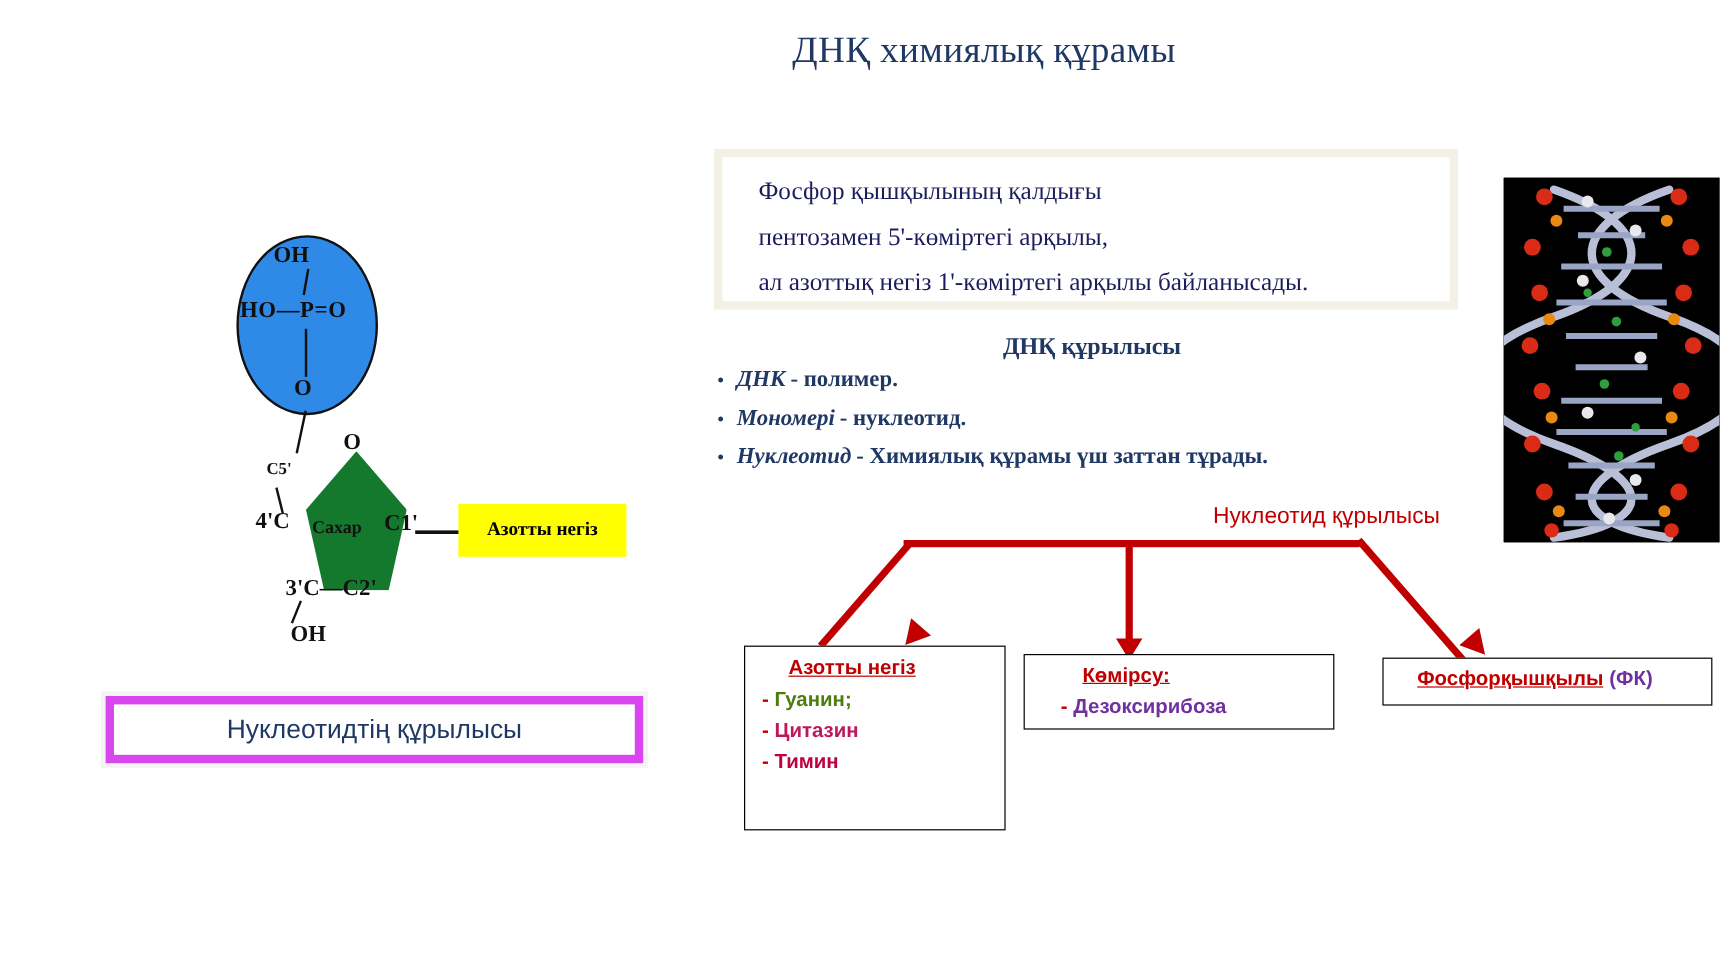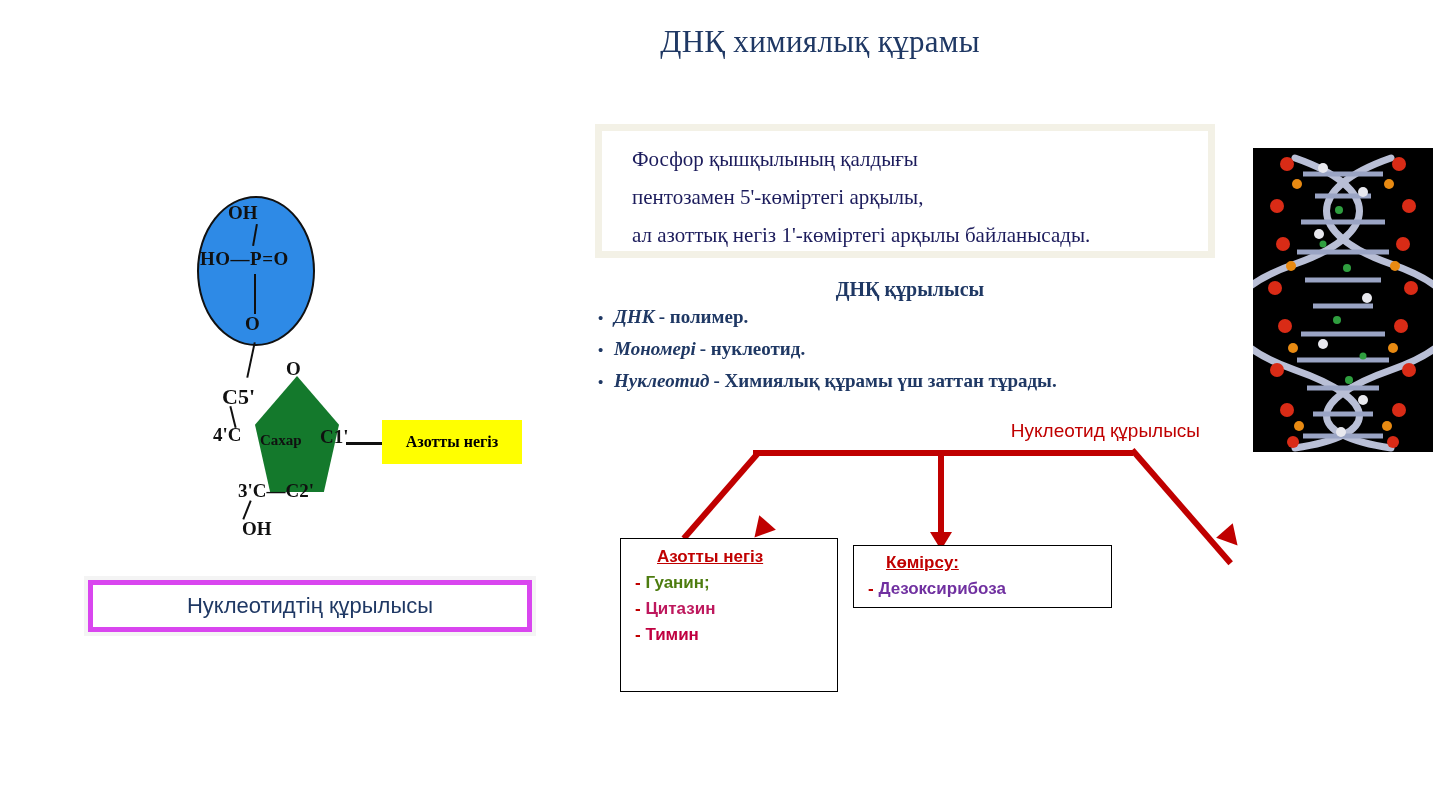--- a/index.html
+++ b/index.html
@@ -65,21 +65,21 @@
     position: absolute;
     font-family: "Liberation Serif", serif;
     color: #101010;
     font-weight: bold;
     white-space: nowrap;
   }
   .lbl-oh-top   { left: 78px;  top: 22px;  font-size: 19px; }
   .lbl-hopo     { left: 50px;  top: 68px;  font-size: 19px; letter-spacing: .5px; }
   .lbl-o-bottom { left: 95px;  top: 133px; font-size: 19px; }
   .lbl-o-ring   { left: 136px; top: 178px; font-size: 19px; }
-  .lbl-c5       { left: 72px;  top: 204px; font-size: 22px; }
+  .lbl-c5       { left: 72px;  top: 204px; font-size: 14px; }
   .lbl-c4       { left: 63px;  top: 244px; font-size: 19px; }
   .lbl-saxar    { left: 110px; top: 252px; font-size: 15px; }
   .lbl-c1       { left: 170px; top: 246px; font-size: 19px; }
   .lbl-c3c2     { left: 88px;  top: 300px; font-size: 19px; }
   .lbl-oh-bot   { left: 92px;  top: 338px; font-size: 19px; }
 
   .bond {
     position: absolute;
     background: #101010;
   }
@@ -107,21 +107,21 @@
     white-space: nowrap;
   }
 
   #nucleotide-caption {
     position: absolute;
     left: 88px;
     top: 580px;
     width: 434px;
     height: 42px;
     background: #ffffff;
-    border: 5px solid #d946ef;
+    border: 7px solid #d946ef;
     box-shadow: 0 0 0 4px #f4f4f4;
     display: flex;
     align-items: center;
     justify-content: center;
     font-size: 22px;
     color: #1f3864;
     font-weight: 500;
     white-space: nowrap;
   }
 
@@ -240,21 +240,21 @@
   .component-box {
     position: absolute;
     background: #ffffff;
     border: 1.5px solid #000000;
     box-sizing: border-box;
     font-weight: bold;
     font-size: 17px;
     white-space: nowrap;
   }
   #box-nitrogen-base { left: 620px; top: 538px; width: 218px; height: 154px; padding: 8px 0 0 14px; }
-  #box-carbohydrate  { left: 853px; top: 545px; width: 259px; height: 63px; padding: 7px 0 0 14px; }
+  #box-carbohydrate  { left: 853px; top: 545px; width: 259px; height: 63px; padding: 7px 0 0 30px; }
   #box-phosphoric    { left: 1152px; top: 548px; width: 275px; height: 40px; padding: 7px 0 0 10px; }
 
   .box-heading {
     color: #c00000;
     text-decoration: underline;
     display: inline-block;
     margin-bottom: 3px;
   }
   .box-heading-indent { margin-left: 22px; }
   .box-heading-indent2 { margin-left: 18px; }
@@ -425,14 +425,17 @@
   </div>
 
   <div class="component-box" id="box-carbohydrate">
     <div class="box-heading box-heading-indent2">Көмірсу:</div>
     <div class="box-line">
       <span>-</span>
       <span style="color:#7030a0">Дезоксирибоза</span>
     </div>
   </div>
 
+  <div class="component-box" id="box-phosphoric">
+    <span class="box-heading box-heading-indent3">Фосфорқышқылы</span><span class="paren-suffix">(ФК)</span>
+  </div>
 
 </div>
 
 </body></html>

